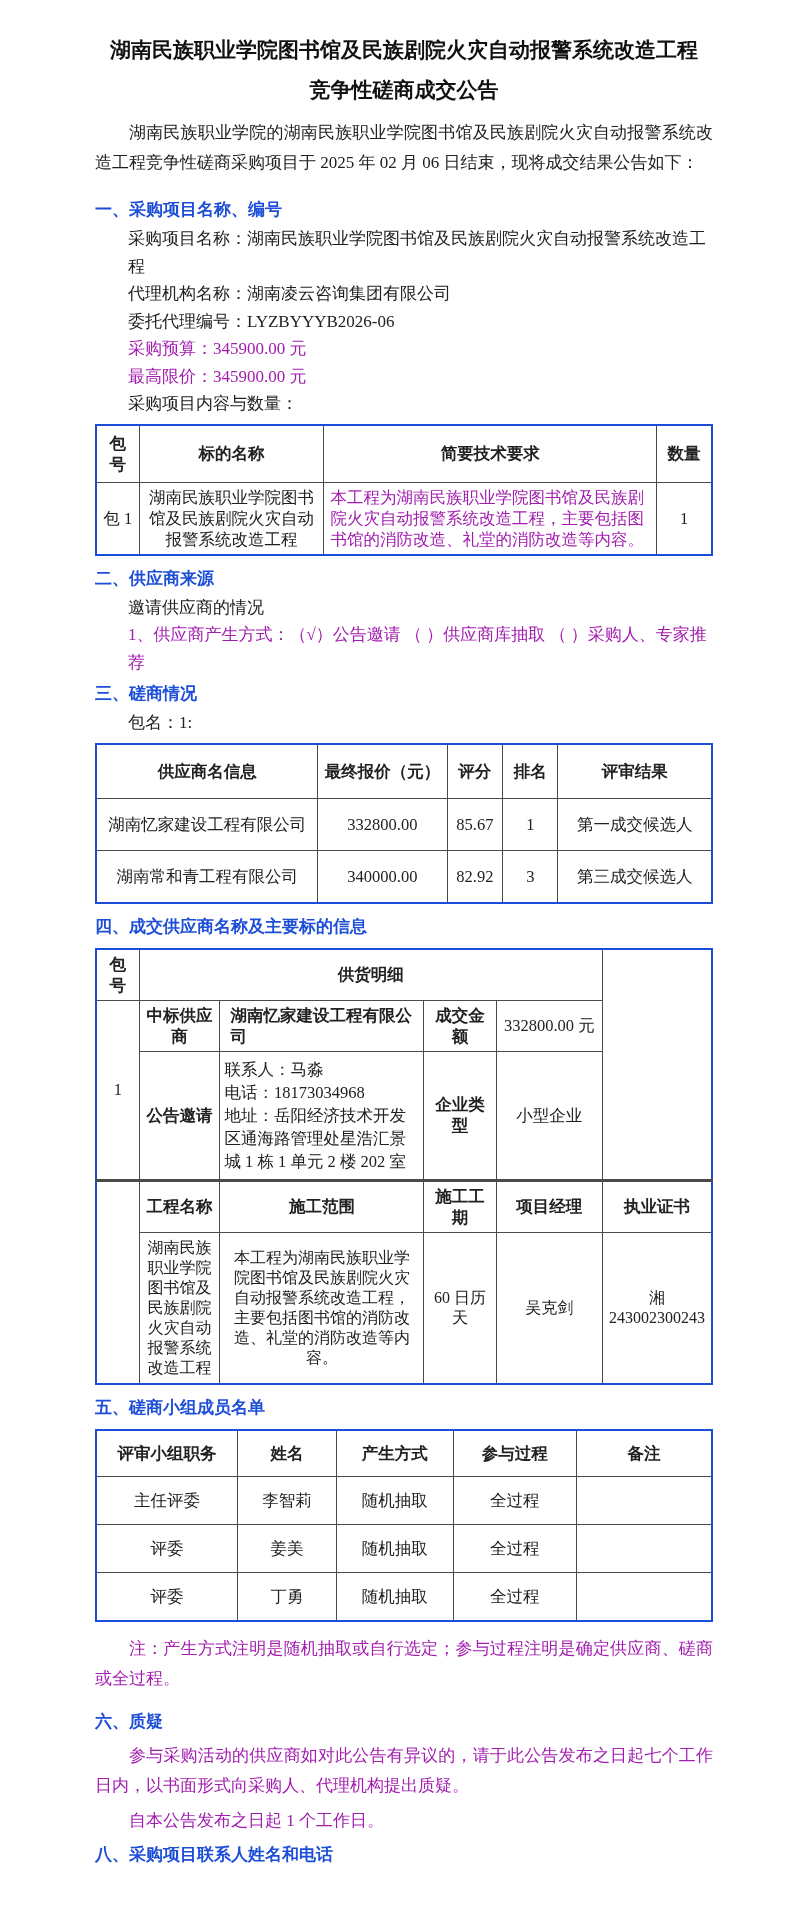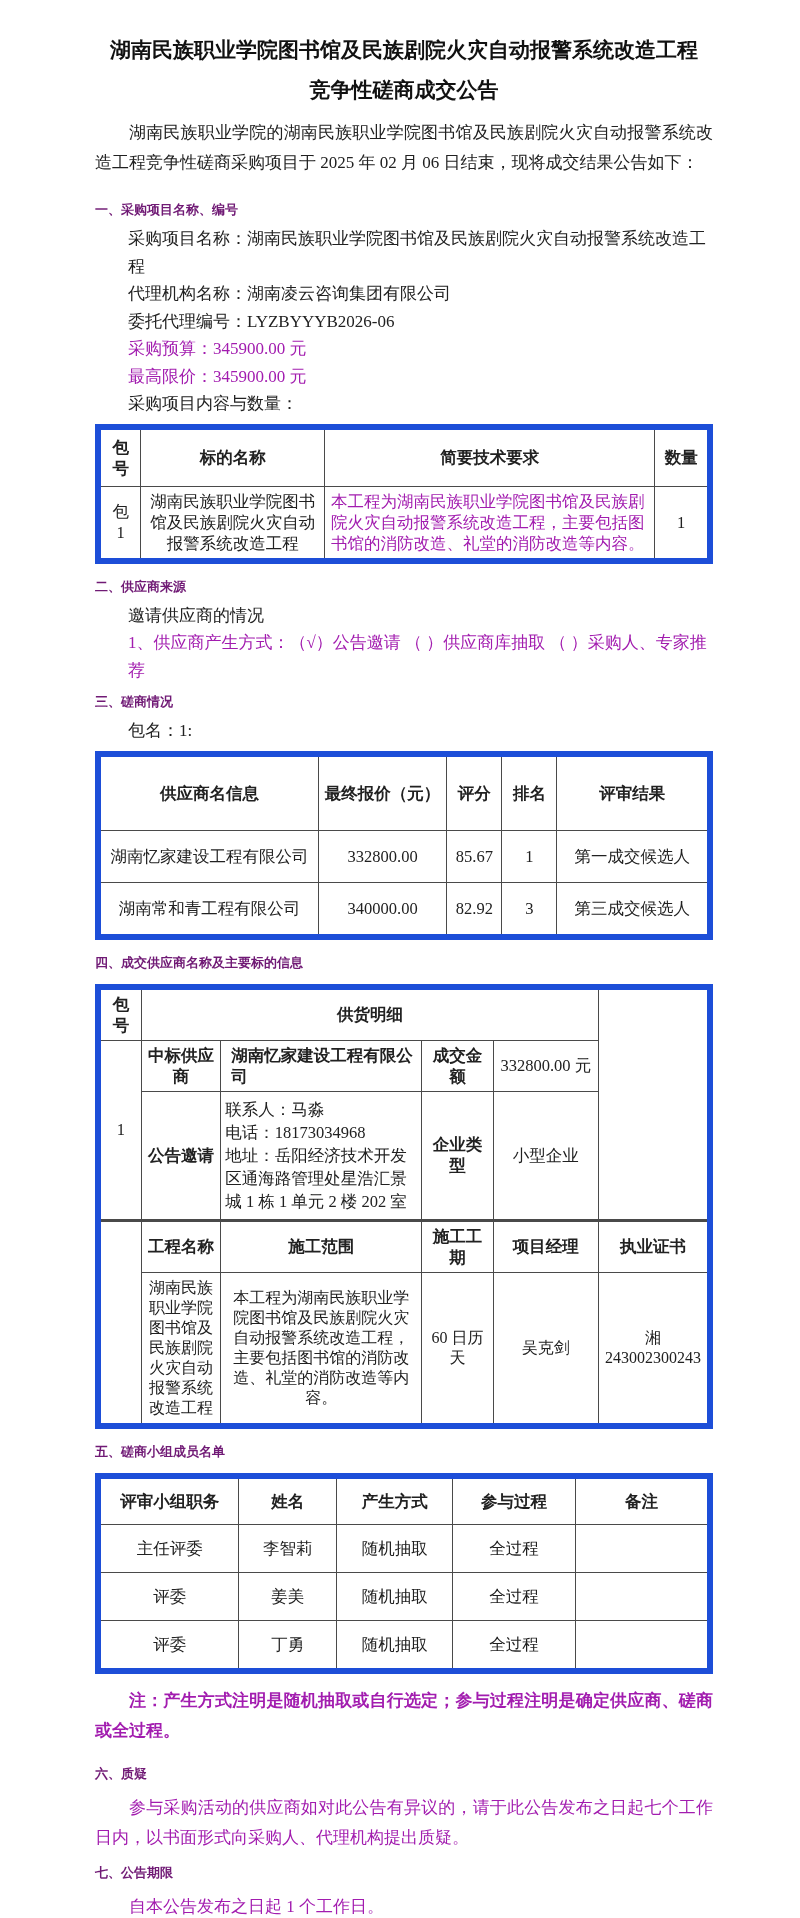--- a/index.html
+++ b/index.html
@@ -20,48 +20,48 @@
   }
   .intro{
     margin-top:8px;
     line-height:30px;
     text-indent:2em;
     text-align:justify;
   }
   .sec-heading{
     font-family:"Liberation Sans","DejaVu Sans",sans-serif;
     font-weight:bold;
-    font-size:13px;
+    font-size:17px;
     line-height:30px;
     margin-top:3px;
-    color:#701a75;
+    color:#1d4ed8;
   }
   .info-line{
     line-height:27.5px;
     padding-left:33px;
   }
   .red{color:#a21caf;}
   table{
     width:100%;
     border-collapse:collapse;
-    border:6px solid #1d4ed8;
+    border:2px solid #1d4ed8;
     margin:6px 16px 8px 0;
   }
   th,td{
     border:1px solid #4a4a4a;
     text-align:center;
     vertical-align:middle;
     font-size:16.5px;
     line-height:21px;
     padding:4px 6px;
     font-weight:normal;
   }
   th{font-weight:bold;}
   .t1 th{padding:7px 6px;}
-  .t2 th{padding:26px 6px;}
+  .t2 th{padding:16px 6px;}
   .t2 td{padding:15px 6px;}
   .t4 .lbl{font-weight:bold;}
   .t4 .winner{font-weight:bold;text-align:left;padding-left:10px;}
   .t4 .contact-cell{text-align:left;line-height:23px;padding:6px 4px;}
   .t4 .thick-top{border-top:3px solid #4a4a4a;}
   .t4 .sub-row td{line-height:20px;font-size:16px;padding:5px 6px;}
   .t5 th{padding:12px 6px;text-align:center;}
   .t5 td{padding:13px 6px;}
   .t5 .role{font-weight:normal;}
   .note-p,.body-p{
@@ -212,23 +212,22 @@
     <tr>
       <td class="role">评委</td>
       <td>丁勇</td>
       <td>随机抽取</td>
       <td>全过程</td>
       <td></td>
     </tr>
   </tbody>
     </table>
 
-  <p class="note-p red" style="margin:12px 0;font-weight:bold;">注：产生方式注明是随机抽取或自行选定；参与过程注明是确定供应商、磋商或全过程。</p>
+  <p class="note-p red" style="margin:12px 0;">注：产生方式注明是随机抽取或自行选定；参与过程注明是确定供应商、磋商或全过程。</p>
 
   <div class="sec-heading">六、质疑</div>
   <p class="body-p red" style="margin:4px 0;">参与采购活动的供应商如对此公告有异议的，请于此公告发布之日起七个工作日内，以书面形式向采购人、代理机构提出质疑。</p>
 
-  <div class="sec-heading">七、公告期限</div>
   <p class="body-p red" style="margin:4px 0;">自本公告发布之日起 1 个工作日。</p>
 
   <div class="sec-heading">八、采购项目联系人姓名和电话</div>
 
 </div>
 
 </body></html>

